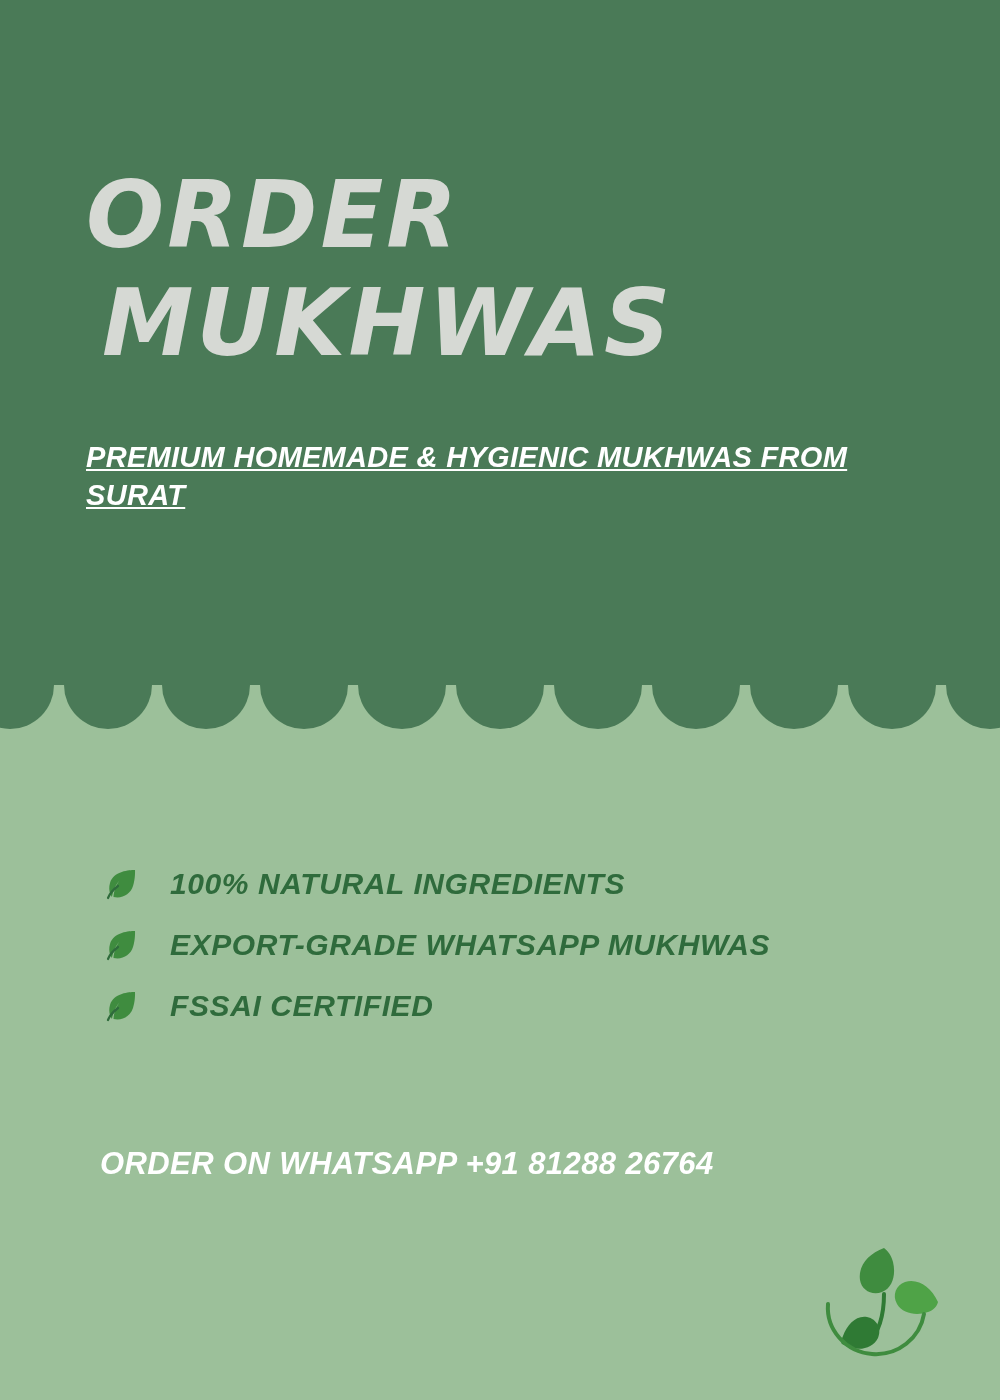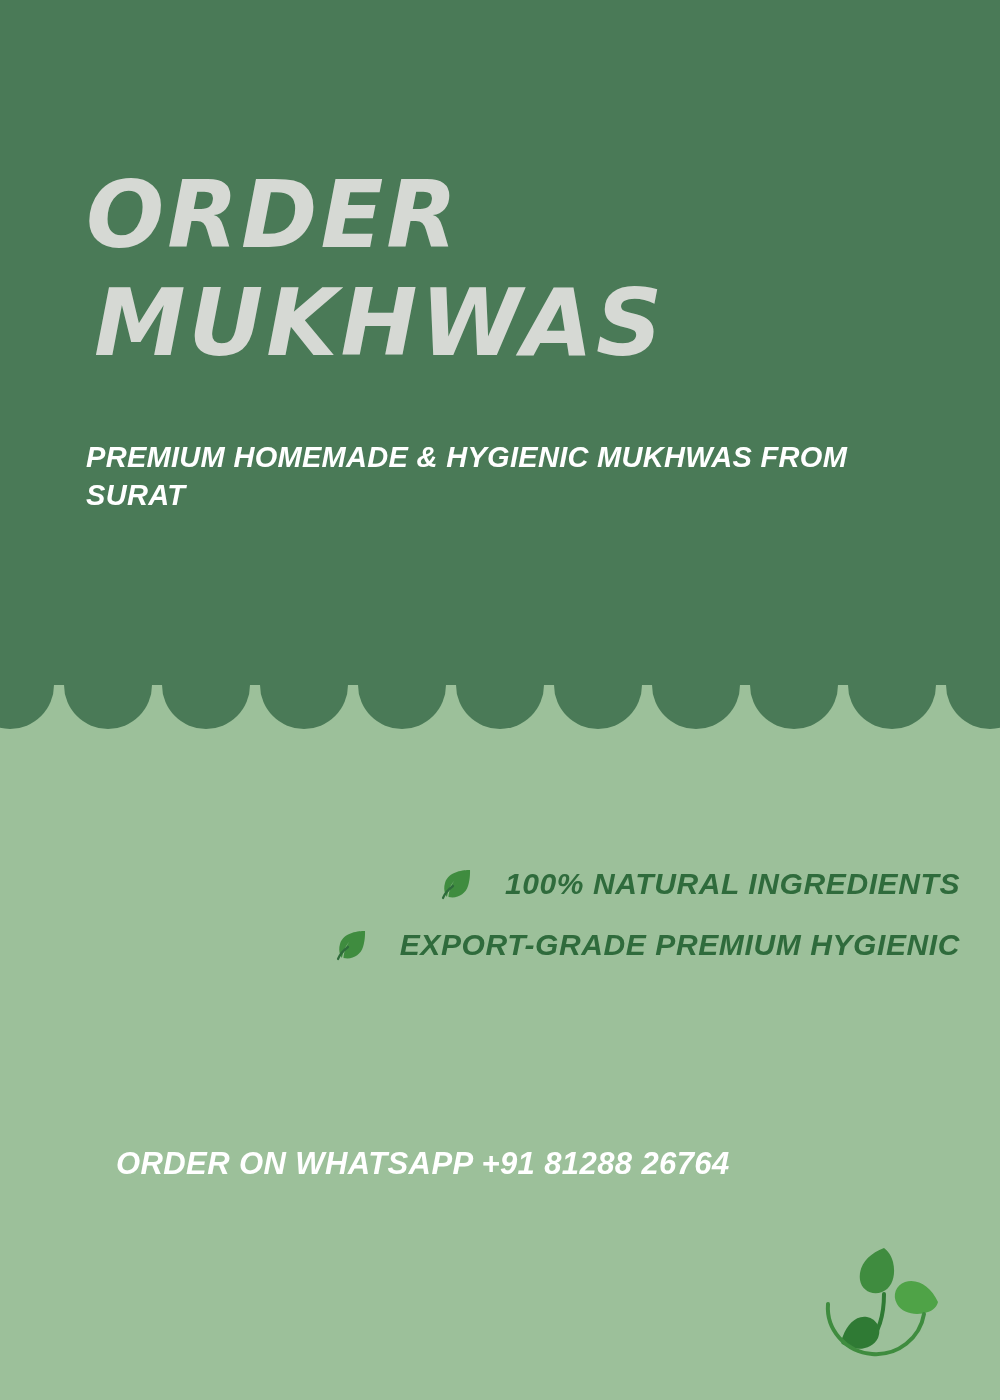--- a/index.html
+++ b/index.html
@@ -52,50 +52,50 @@
     font-family: "DejaVu Sans", sans-serif;
     font-weight: bold;
     font-style: italic;
     font-size: 92px;
     line-height: 108px;
     letter-spacing: 3px;
     color: #d6d9d4;
     white-space: nowrap;
   }
   .headline .line2 {
-    margin-left: 8px;
+    margin-left: 16px;
   }
 
   .subtitle {
     position: absolute;
     left: 86px;
     top: 438px;
     width: 830px;
     font-family: "Liberation Sans", sans-serif;
     font-weight: bold;
     font-style: italic;
     font-size: 29px;
     line-height: 38px;
     color: #ffffff;
     letter-spacing: 0.3px;
+    text-decoration: underline;
   }
 
   
   .features {
     position: absolute;
     left: 100px;
     top: 858px;
     width: 860px;
   }
   .feature-row {
     display: flex;
     align-items: center;
     height: 52px;
     margin-bottom: 9px;
-    justify-content: flex-end;
   }
   .leaf-icon {
     width: 44px;
     height: 44px;
     flex: 0 0 44px;
     display: flex;
     align-items: center;
     justify-content: center;
   }
   .feature-label {
@@ -113,21 +113,20 @@
     position: absolute;
     left: 100px;
     top: 1146px;
     font-family: "Liberation Sans", sans-serif;
     font-weight: bold;
     font-style: italic;
     font-size: 31px;
     letter-spacing: 0.4px;
     color: #ffffff;
     white-space: nowrap;
-    margin-left: 16px;
   }
 
   
   .logo {
     position: absolute;
     right: 50px;
     bottom: 38px;
     width: 130px;
     height: 130px;
   }
@@ -177,23 +176,32 @@
 
 
 
     <div class="feature-row">
       <span class="leaf-icon">
         <svg width="40" height="40" viewBox="0 0 40 40">
           <path d="M33 6C33 6 12 5 8 19c-2.5 8.7 2 14 2 14s1.5-10 7.5-16.5C13 22 11.5 30 11.5 33c9 2 17-3 19.5-11C33.5 14.5 33 6 33 6z" fill="#3f8c3f"></path>
           <path d="M6 34c2-5 6-9 10-12" stroke="#2f6b3c" stroke-width="2.2" fill="none" stroke-linecap="round"></path>
         </svg>
       </span>
-      <span class="feature-label">EXPORT-GRADE PREMIUM HYGIENIC</span>
+      <span class="feature-label">EXPORT-GRADE WHATSAPP MUKHWAS</span>
     </div>
 
+    <div class="feature-row">
+      <span class="leaf-icon">
+        <svg width="40" height="40" viewBox="0 0 40 40">
+          <path d="M33 6C33 6 12 5 8 19c-2.5 8.7 2 14 2 14s1.5-10 7.5-16.5C13 22 11.5 30 11.5 33c9 2 17-3 19.5-11C33.5 14.5 33 6 33 6z" fill="#3f8c3f"></path>
+          <path d="M6 34c2-5 6-9 10-12" stroke="#2f6b3c" stroke-width="2.2" fill="none" stroke-linecap="round"></path>
+        </svg>
+      </span>
+      <span class="feature-label">FSSAI CERTIFIED</span>
+    </div>
 
   </div>
 
   <div class="order-line">ORDER ON WHATSAPP +91 81288 26764</div>
 
   <div class="logo">
     <svg width="130" height="130" viewBox="0 0 130 130">
       <path d="M64 16c-16 6-26 18-24 32 1.5 10 12 16 22 12 11-4 14-18 11-30-2-7-5-11-9-14z" fill="#3f8c3f"></path>
       <path d="M118 70c-7-15-20-24-33-20-9 3-13 13-8 22 6 10 20 12 31 8 6-2 9-6 10-10z" fill="#4fa347"></path>
       <path d="M22 112c14 8 30 6 36-6 4-9-1-19-11-21-11-2-20 8-24 19-2 4-2 7-1 8z" fill="#2f7a34"></path>

